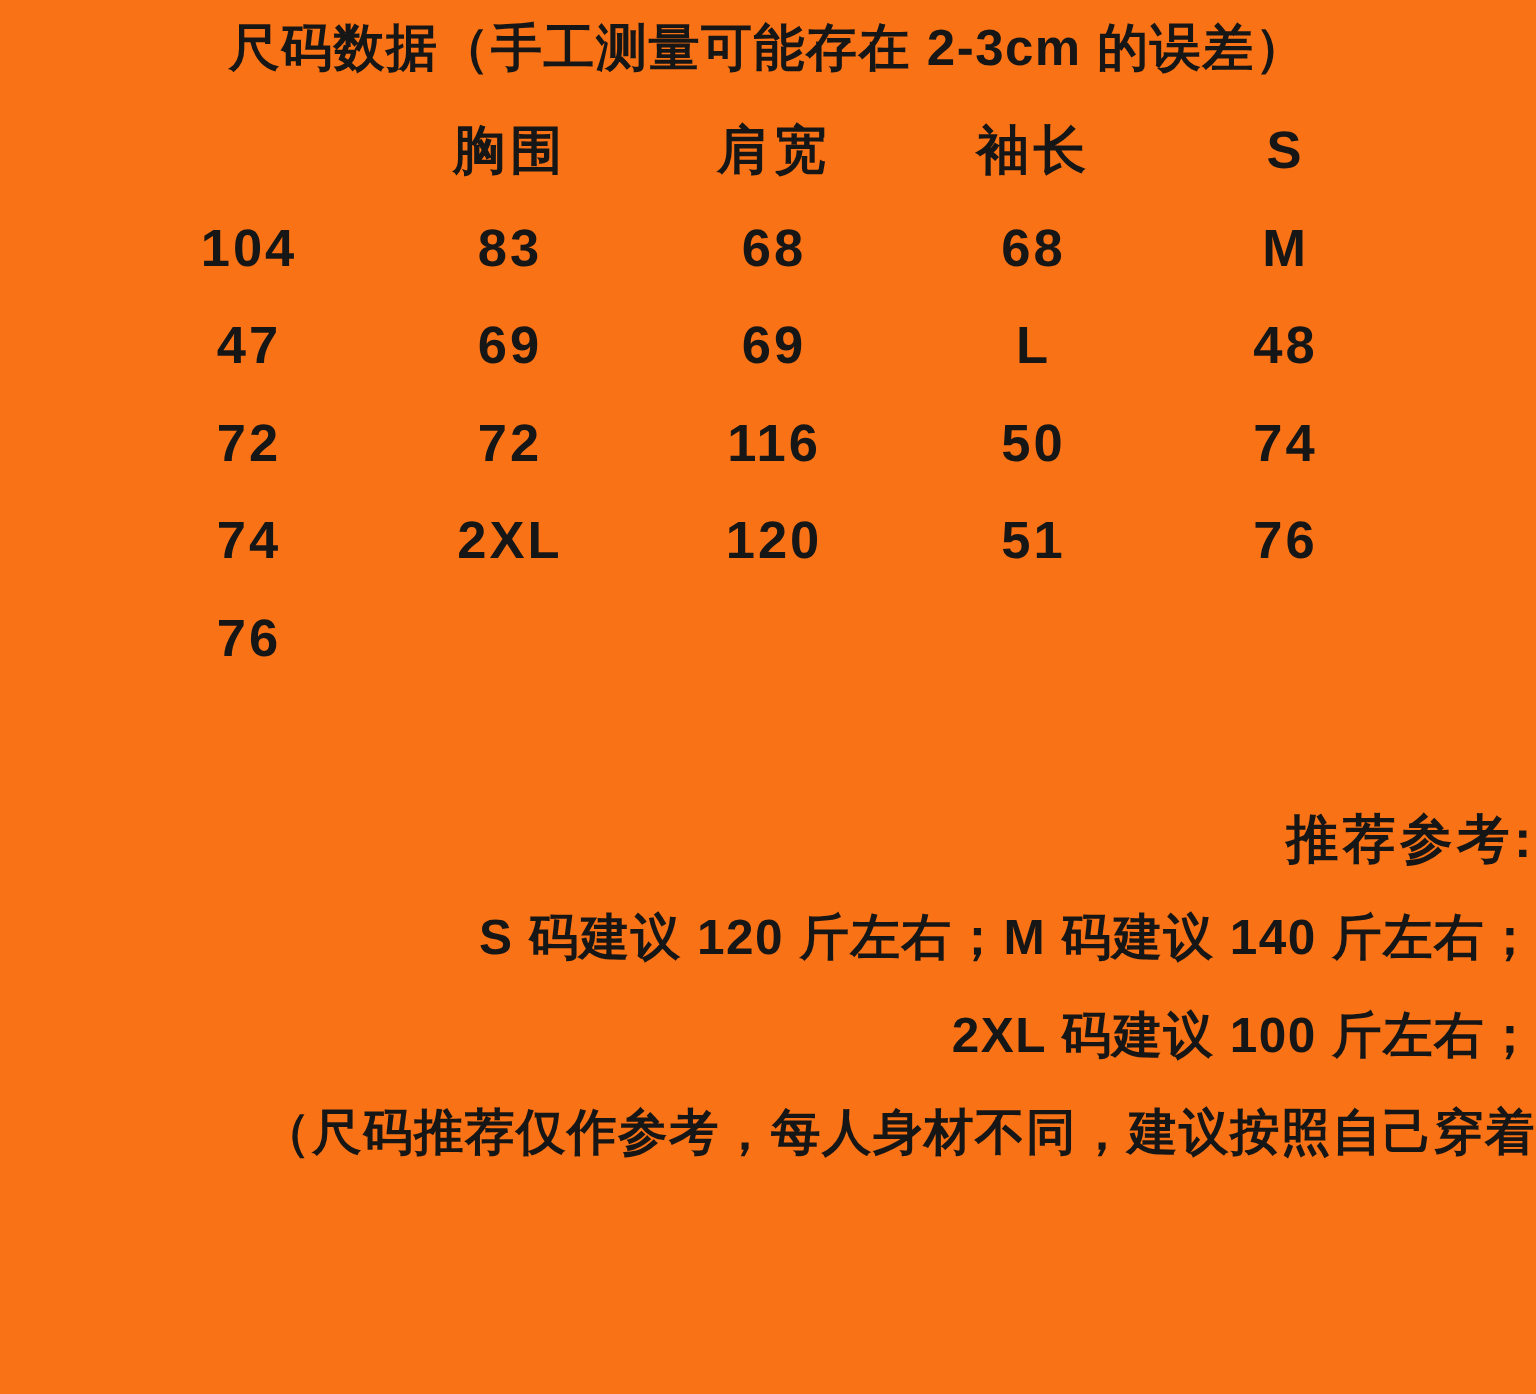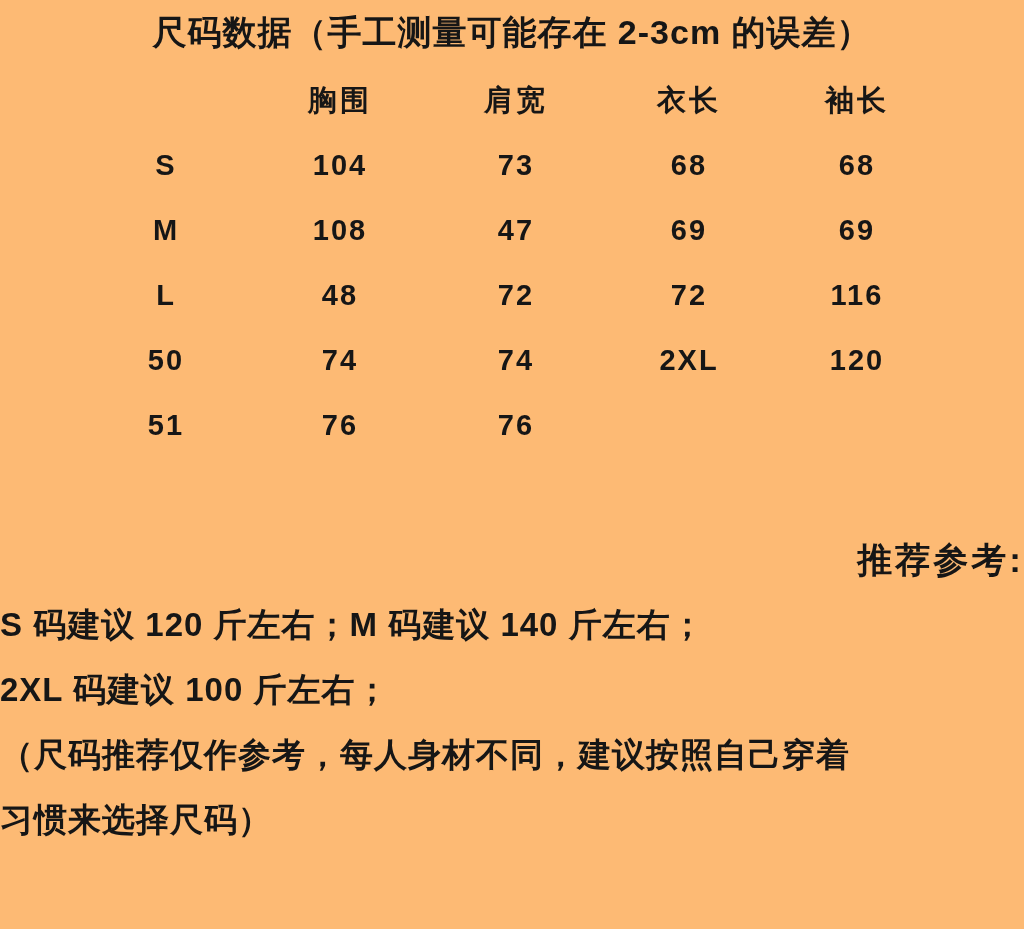--- a/index.html
+++ b/index.html
@@ -1,21 +1,21 @@
 <!DOCTYPE html>
 <html><head>
 <meta charset="utf-8">
 <style>
   * { margin: 0; padding: 0; box-sizing: border-box; }
   html, body { background: #ffffff; }
   .page {
     position: relative;
     width: 1024px;
     height: 929px;
-    background: #fdba74;
+    background: #f97316;
     font-family: "Liberation Sans", "DejaVu Sans", sans-serif;
     font-weight: bold;
     color: #161616;
     overflow: hidden;
   }
   .title {
     padding-top: 12px;
     text-align: center;
     font-size: 34px;
     letter-spacing: 1px;
@@ -25,63 +25,61 @@
     display: grid;
     grid-template-columns: 172px 176px 176px 170px 166px;
     margin-left: 80px;
     margin-top: 16px;
   }
   .size-table .cell {
     height: 65px;
     display: flex;
     align-items: center;
     justify-content: center;
-    font-size: 29px;
+    font-size: 35px;
     letter-spacing: 2px;
   }
   .size-table .hcell { letter-spacing: 3px; }
   .reco-heading {
     margin-top: 82px;
     text-align: right;
     font-size: 35px;
     letter-spacing: 3px;
     line-height: 40px;
   }
   .reco-line {
-    text-align: left;
+    text-align: right;
     font-size: 33px;
     line-height: 65px;
     letter-spacing: 1px;
     white-space: nowrap;
   }
   .reco-lines { margin-top: 12px; }
 </style>
 </head>
 <body>
 
 <div class="page">
 
   <div class="title">尺码数据（手工测量可能存在 2-3cm 的误差）</div>
 
   <div class="size-table">
 
     <div class="cell hcell"></div>
     <div class="cell hcell">胸围</div>
     <div class="cell hcell">肩宽</div>
-    <div class="cell hcell">衣长</div>
     <div class="cell hcell">袖长</div>
 
     <div class="cell">S</div>
     <div class="cell">104</div>
-    <div class="cell">73</div>
+    <div class="cell">83</div>
     <div class="cell">68</div>
     <div class="cell">68</div>
 
     <div class="cell">M</div>
-    <div class="cell">108</div>
     <div class="cell">47</div>
     <div class="cell">69</div>
     <div class="cell">69</div>
 
     <div class="cell">L</div>
     <div class="cell">48</div>
     <div class="cell">72</div>
     <div class="cell">72</div>
 
     <div class="cell">116</div>
@@ -95,16 +93,15 @@
     <div class="cell">76</div>
     <div class="cell">76</div>
   </div>
 
   <div class="reco-heading">推荐参考:</div>
 
   <div class="reco-lines">
     <div class="reco-line">S 码建议 120 斤左右；M 码建议 140 斤左右；</div>
     <div class="reco-line">2XL 码建议 100 斤左右；</div>
     <div class="reco-line">（尺码推荐仅作参考，每人身材不同，建议按照自己穿着</div>
-    <div class="reco-line">习惯来选择尺码）</div>
   </div>
 
 </div>
 
 </body></html>

